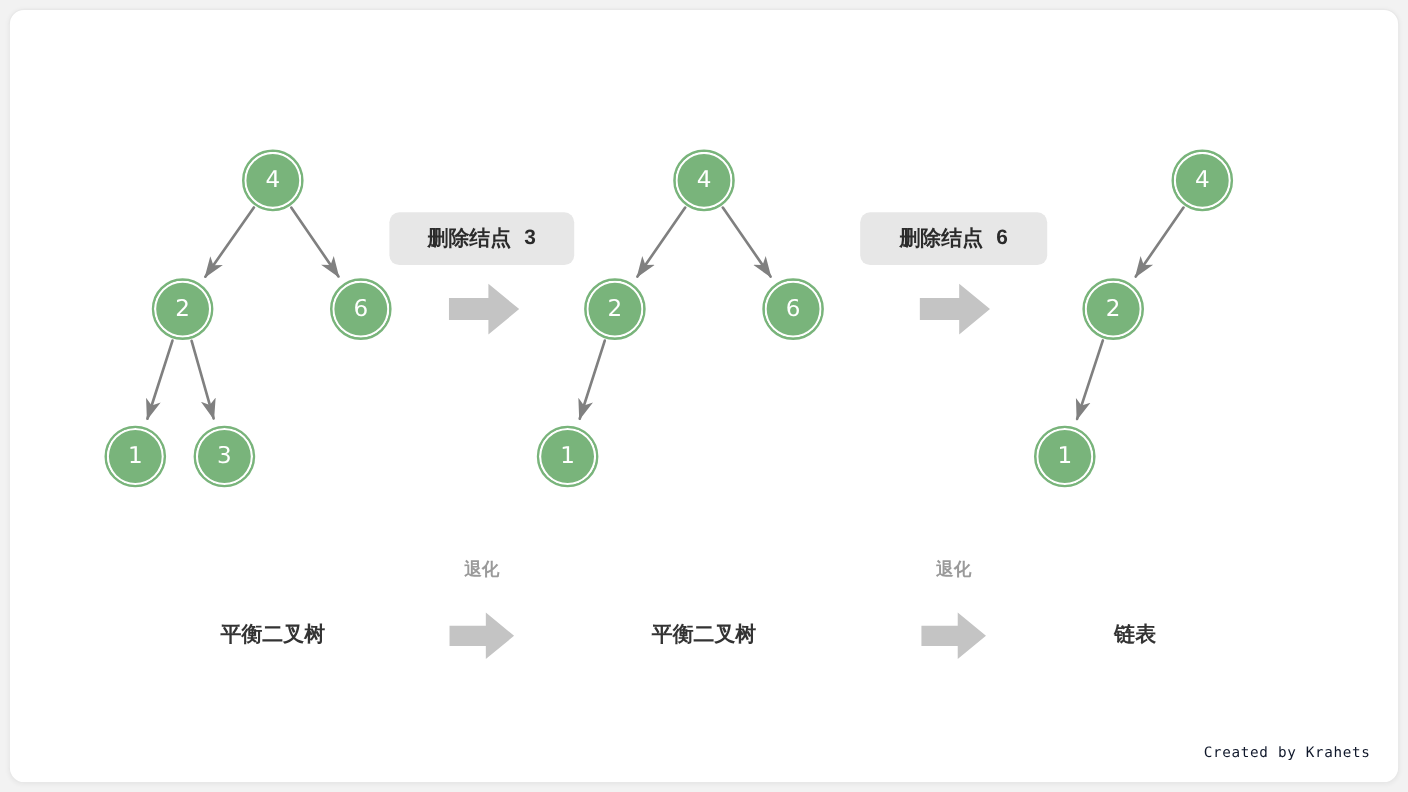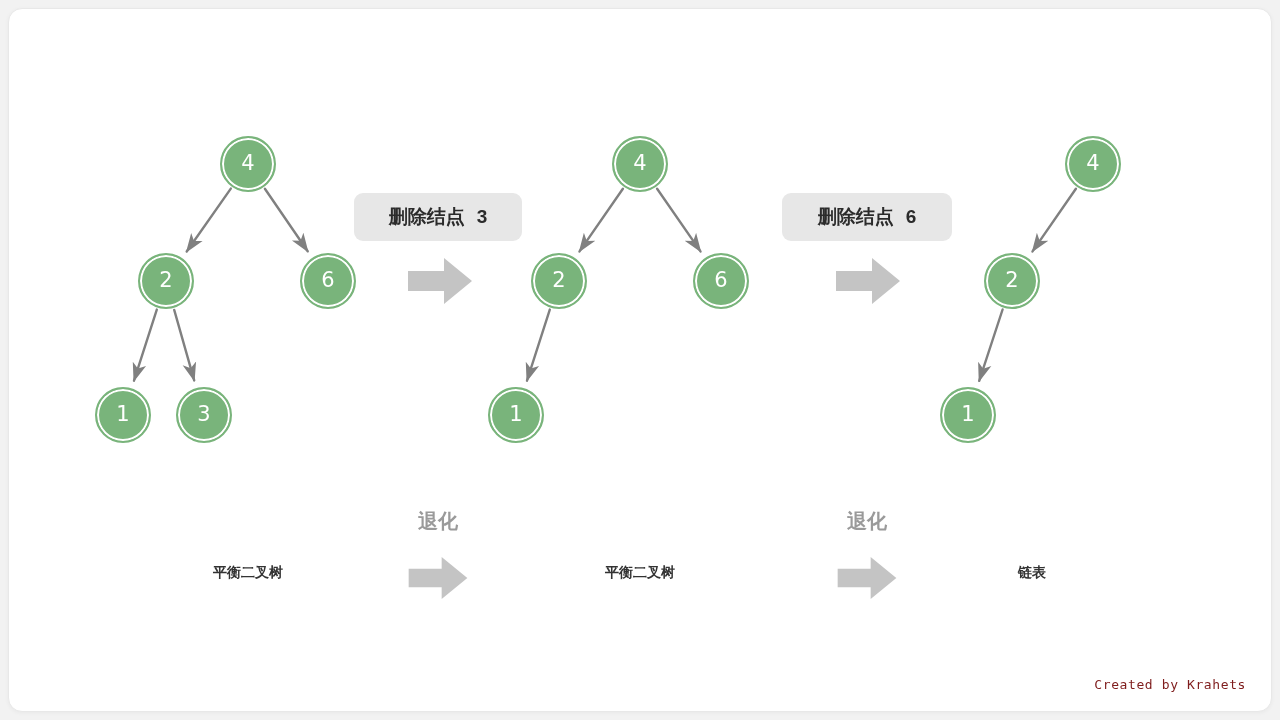--- a/index.html
+++ b/index.html
@@ -100,46 +100,46 @@
 
   
   .block-arrow {
     position: absolute;
     color: #c4c4c4;
   }
 
   
   .caption {
     position: absolute;
-    font-size: 14px;
+    font-size: 19px;
     font-weight: bold;
     color: #333333;
     white-space: nowrap;
     transform: translateX(-50%);
     text-align: left;
   }
   .sub-caption {
     position: absolute;
-    font-size: 20px;
+    font-size: 16px;
     font-weight: bold;
     color: #9a9a9a;
     white-space: nowrap;
     transform: translateX(-50%);
     text-align: center;
   }
 
   
   #credit {
     position: absolute;
     right: 34px;
     bottom: 28px;
     font-family: "DejaVu Sans Mono", "Liberation Mono", monospace;
     font-size: 13px;
     letter-spacing: 0.6px;
-    color: #7f1d1d;
+    color: #0f172a;
     white-space: nowrap;
   }
 </style>
 </head>
 <body>
 
 <div id="canvas">
   <div id="card"></div>
 
   <div id="scene">

